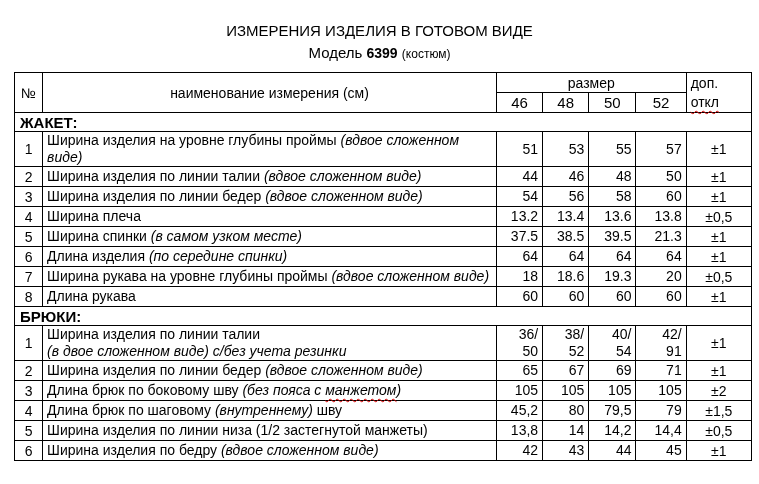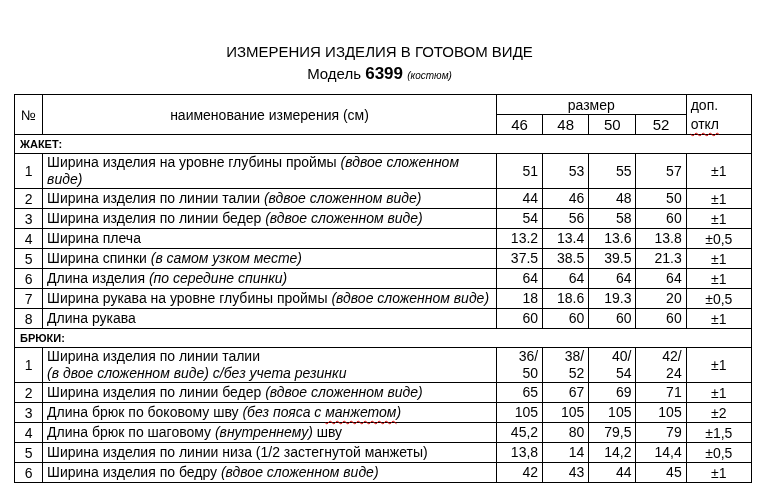--- a/index.html
+++ b/index.html
@@ -1,43 +1,43 @@
 <!DOCTYPE html>
 <html><head>
 <meta charset="utf-8">
 <style>
   html,body{margin:0;padding:0;background:#fff;}
   body{
     width:759px;height:484px;
     font-family:"Liberation Sans","DejaVu Sans",sans-serif;
     color:#000;overflow:hidden;
   }
-  .title-block{margin-top:41px;text-align:center;line-height:22px;font-size:15px;}
-  .model-number{font-weight:bold;font-size:17px;}
-  .model-note{font-style:italic;font-size:10px;}
+  .title-block{margin-top:20px;text-align:center;line-height:22px;font-size:15px;}
+  .model-number{font-weight:bold;font-size:14px;}
+  .model-note{font-size:12px;}
   table.meas{
     border-collapse:collapse;
     table-layout:fixed;
     margin:7px 0 0 14px;
     width:738px;
     font-size:14px;
   }
   table.meas th, table.meas td{
     border:1px solid #000;
     padding:0 4px;
     height:19px;
     vertical-align:middle;
     font-weight:normal;
   }
   th.group-size{text-align:center;}
   th.col-num{text-align:center;}
   th.col-name{text-align:center;}
   th.size-h{text-align:center;font-weight:bold;font-size:15px;}
   th.col-tol{text-align:left;padding-left:9px;line-height:19px;}
-  tr.section-row td{font-weight:bold;font-size:11px;height:18px;padding-left:5px;}
+  tr.section-row td{font-weight:bold;font-size:15px;height:18px;padding-left:5px;}
   td.num{text-align:center;}
   td.name{text-align:left;padding-left:6px;line-height:17px;}
   td.val{text-align:right;white-space:pre-line;line-height:17px;}
   td.tol{text-align:center;}
   .it{font-style:italic;}
   .sq{
     text-decoration:underline;
     text-decoration-style:wavy;
     text-decoration-color:#d40000;
     text-decoration-thickness:1px;
@@ -165,21 +165,21 @@
       <tr>
         <td class="num">1</td>
         <td class="name"><span>Ширина изделия по линии талии</span><br><span class="it">(в двое сложенном виде) с/без учета резинки</span></td>
         <td class="val">36/
 50</td>
         <td class="val">38/
 52</td>
         <td class="val">40/
 54</td>
         <td class="val">42/
-24</td>
+91</td>
         <td class="tol">±1</td>
       </tr>
       <tr>
         <td class="num">2</td>
         <td class="name"><span>Ширина изделия по линии бедер </span><span class="it">(вдвое сложенном виде)</span></td>
         <td class="val">65</td>
         <td class="val">67</td>
         <td class="val">69</td>
         <td class="val">71</td>
         <td class="tol">±1</td>

